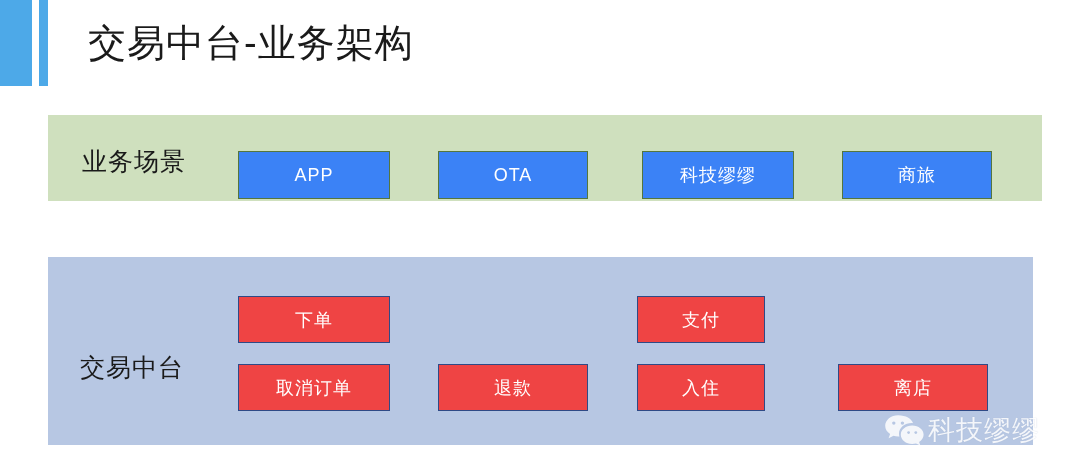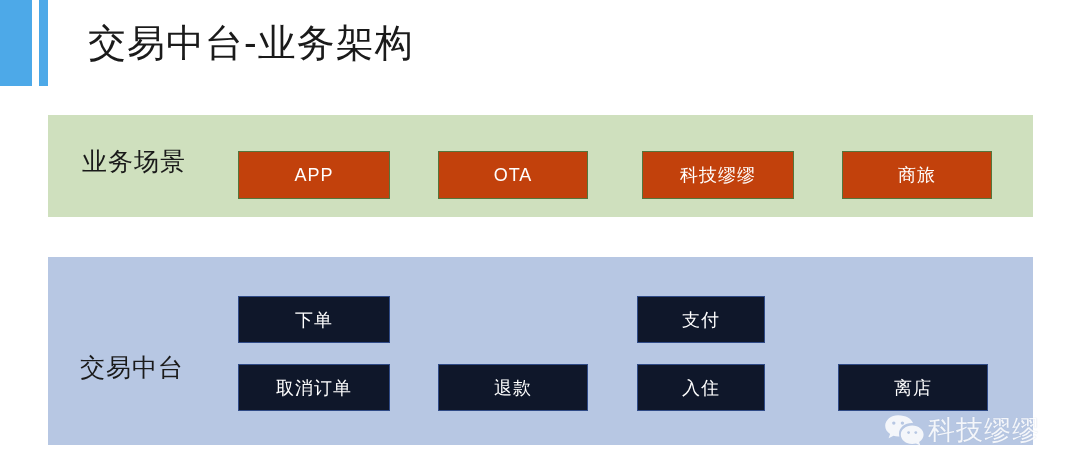--- a/index.html
+++ b/index.html
@@ -73,46 +73,47 @@
     justify-content: center;
     color: #ffffff;
     font-size: 18px;
     letter-spacing: 1px;
     white-space: nowrap;
   }
 
   
   #scenario-panel {
     top: 115px;
-    height: 102px;
+    height: 86px;
     background: #CFE0BE;
+    padding-left: 9px;
   }
   #scenario-label {
     left: 34px;
     top: 30px;
   }
   .node-box.green {
-    background: #c2410c;
+    background: #3b82f6;
     border: 1px solid #55763D;
     top: 36px;
     height: 48px;
   }
 
   
   #trade-panel {
     top: 257px;
     height: 188px;
     background: #B7C7E3;
   }
   #trade-label {
     left: 32px;
     top: 94px;
   }
   .node-box.blue {
-    background: #0f172a;
+    background: #ef4444;
     border: 1px solid #2F4A86;
     height: 47px;
   }
   .node-box.blue.row-1 { top: 39px; }
   .node-box.blue.row-2 { top: 107px; }
 
   
   .col-1 { left: 190px;  width: 152px; }
   .col-2 { left: 390px;  width: 150px; }
   .col-3 { left: 589px;  width: 128px; }

